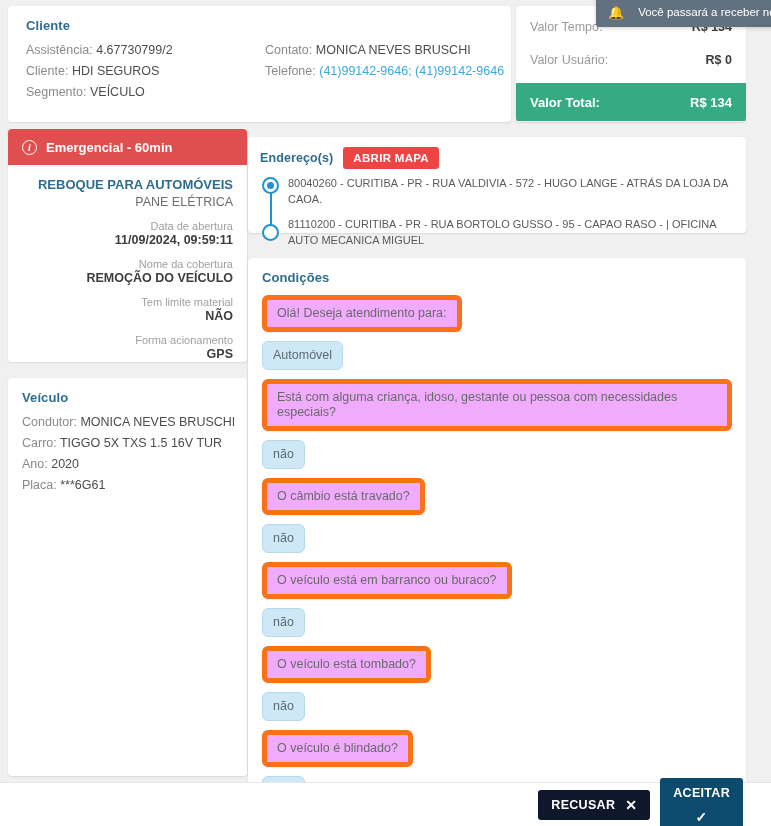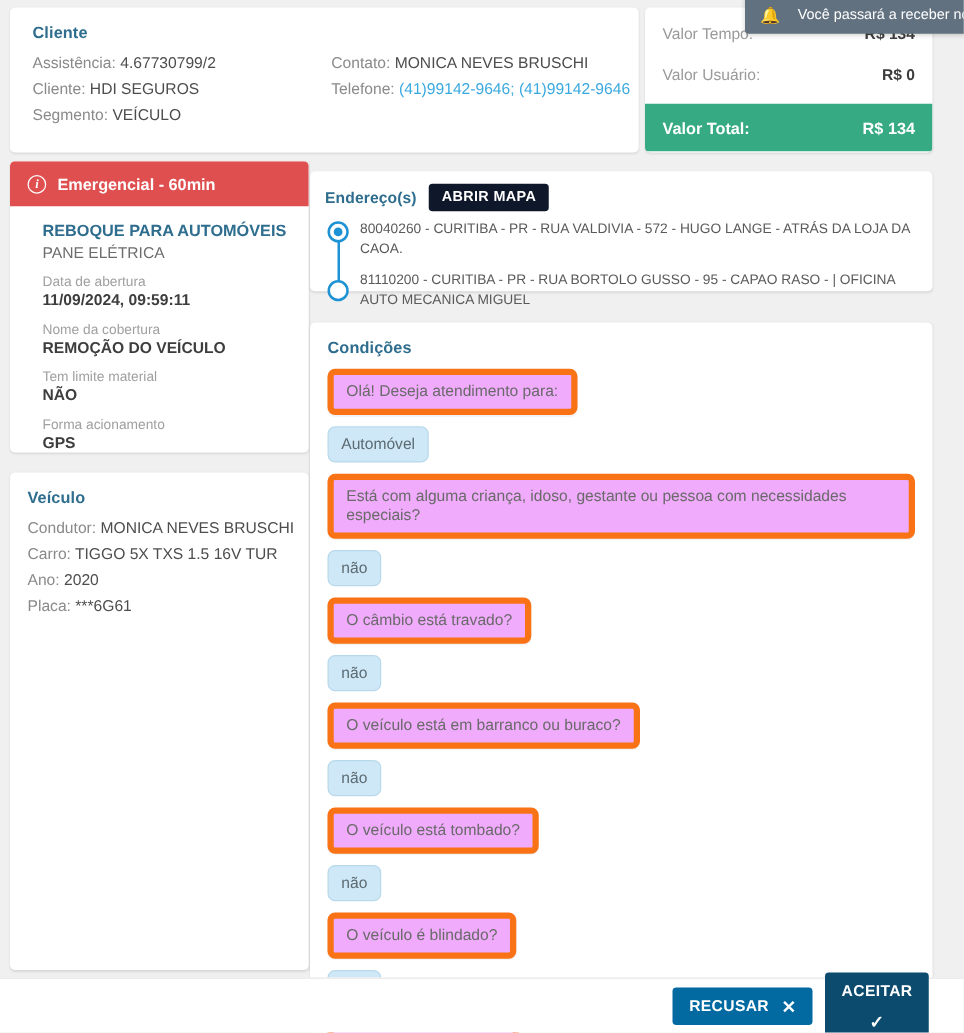--- a/index.html
+++ b/index.html
@@ -93,21 +93,21 @@
     padding-left: 14px;
     font-weight: bold; font-size: 13px;
   }
   .alert-bar .i-circle {
     width: 15px; height: 15px; border-radius: 50%;
     border: 1.4px solid #ffffff;
     display: inline-flex; align-items: center; justify-content: center;
     font-size: 10px; font-style: italic; font-weight: bold;
     margin-right: 9px; font-family: "Liberation Serif", serif;
   }
-  .service-body { padding: 12px 14px 0 26px; }
+  .service-body { padding: 12px 14px 0 14px; text-align: right; }
   .svc-h1 { color: #2e6d8e; font-weight: bold; font-size: 13px; }
   .svc-h2 { color: #6d6d6d; font-size: 12.5px; margin-top: 3px; }
   .fld { margin-top: 11px; }
   .fld .fl { color: #a0a0a0; font-size: 11px; }
   .fld .fv { color: #3d3d3d; font-size: 12.5px; font-weight: bold; margin-top: 1px; }
 
   .vehicle-card {
     position: absolute; left: 8px; top: 378px;
     width: 239px; height: 398px;
     padding: 12px 14px;
@@ -116,21 +116,21 @@
 
   
   .address-card {
     position: absolute; left: 248px; top: 137px;
     width: 498px; height: 96px;
     padding: 10px 14px 0 12px;
   }
   .addr-head { display: flex; align-items: center; gap: 10px; margin-bottom: 6px; }
   .addr-head .sec-title { font-size: 12.5px; }
   .btn-map {
-    background: #0f172a; color: #fff;
+    background: #ef4444; color: #fff;
     font-weight: bold; font-size: 11.5px;
     border: none; border-radius: 3px;
     padding: 5px 10px; letter-spacing: .3px;
     cursor: pointer;
   }
   .addr-list { position: relative; padding-left: 28px; }
   .addr-item { font-size: 11px; color: #5a5a5a; line-height: 16px; }
   .addr-item.second { margin-top: 9px; }
   .timeline {
     position: absolute; left: 2px; top: 2px;
@@ -186,21 +186,21 @@
     padding-right: 28px; gap: 10px;
   }
   .act-btn {
     border: none; border-radius: 3px;
     color: #ffffff; font-weight: bold; font-size: 12.5px;
     letter-spacing: .3px;
     padding: 8px 13px;
     display: inline-flex; align-items: center; gap: 10px;
     cursor: pointer;
   }
-  .act-btn.refuse { background: #0369a1; }
+  .act-btn.refuse { background: #0f172a; }
   .act-btn.accept { background: #0c4a6e; flex-direction: column; }
   .act-btn .gl { font-size: 14px; line-height: 1; }
 
   
   .col-divider {
     position: absolute; left: 247px; top: 129px;
     width: 1px; height: 648px; background: #e6e6e6;
   }
 </style>
 </head>

